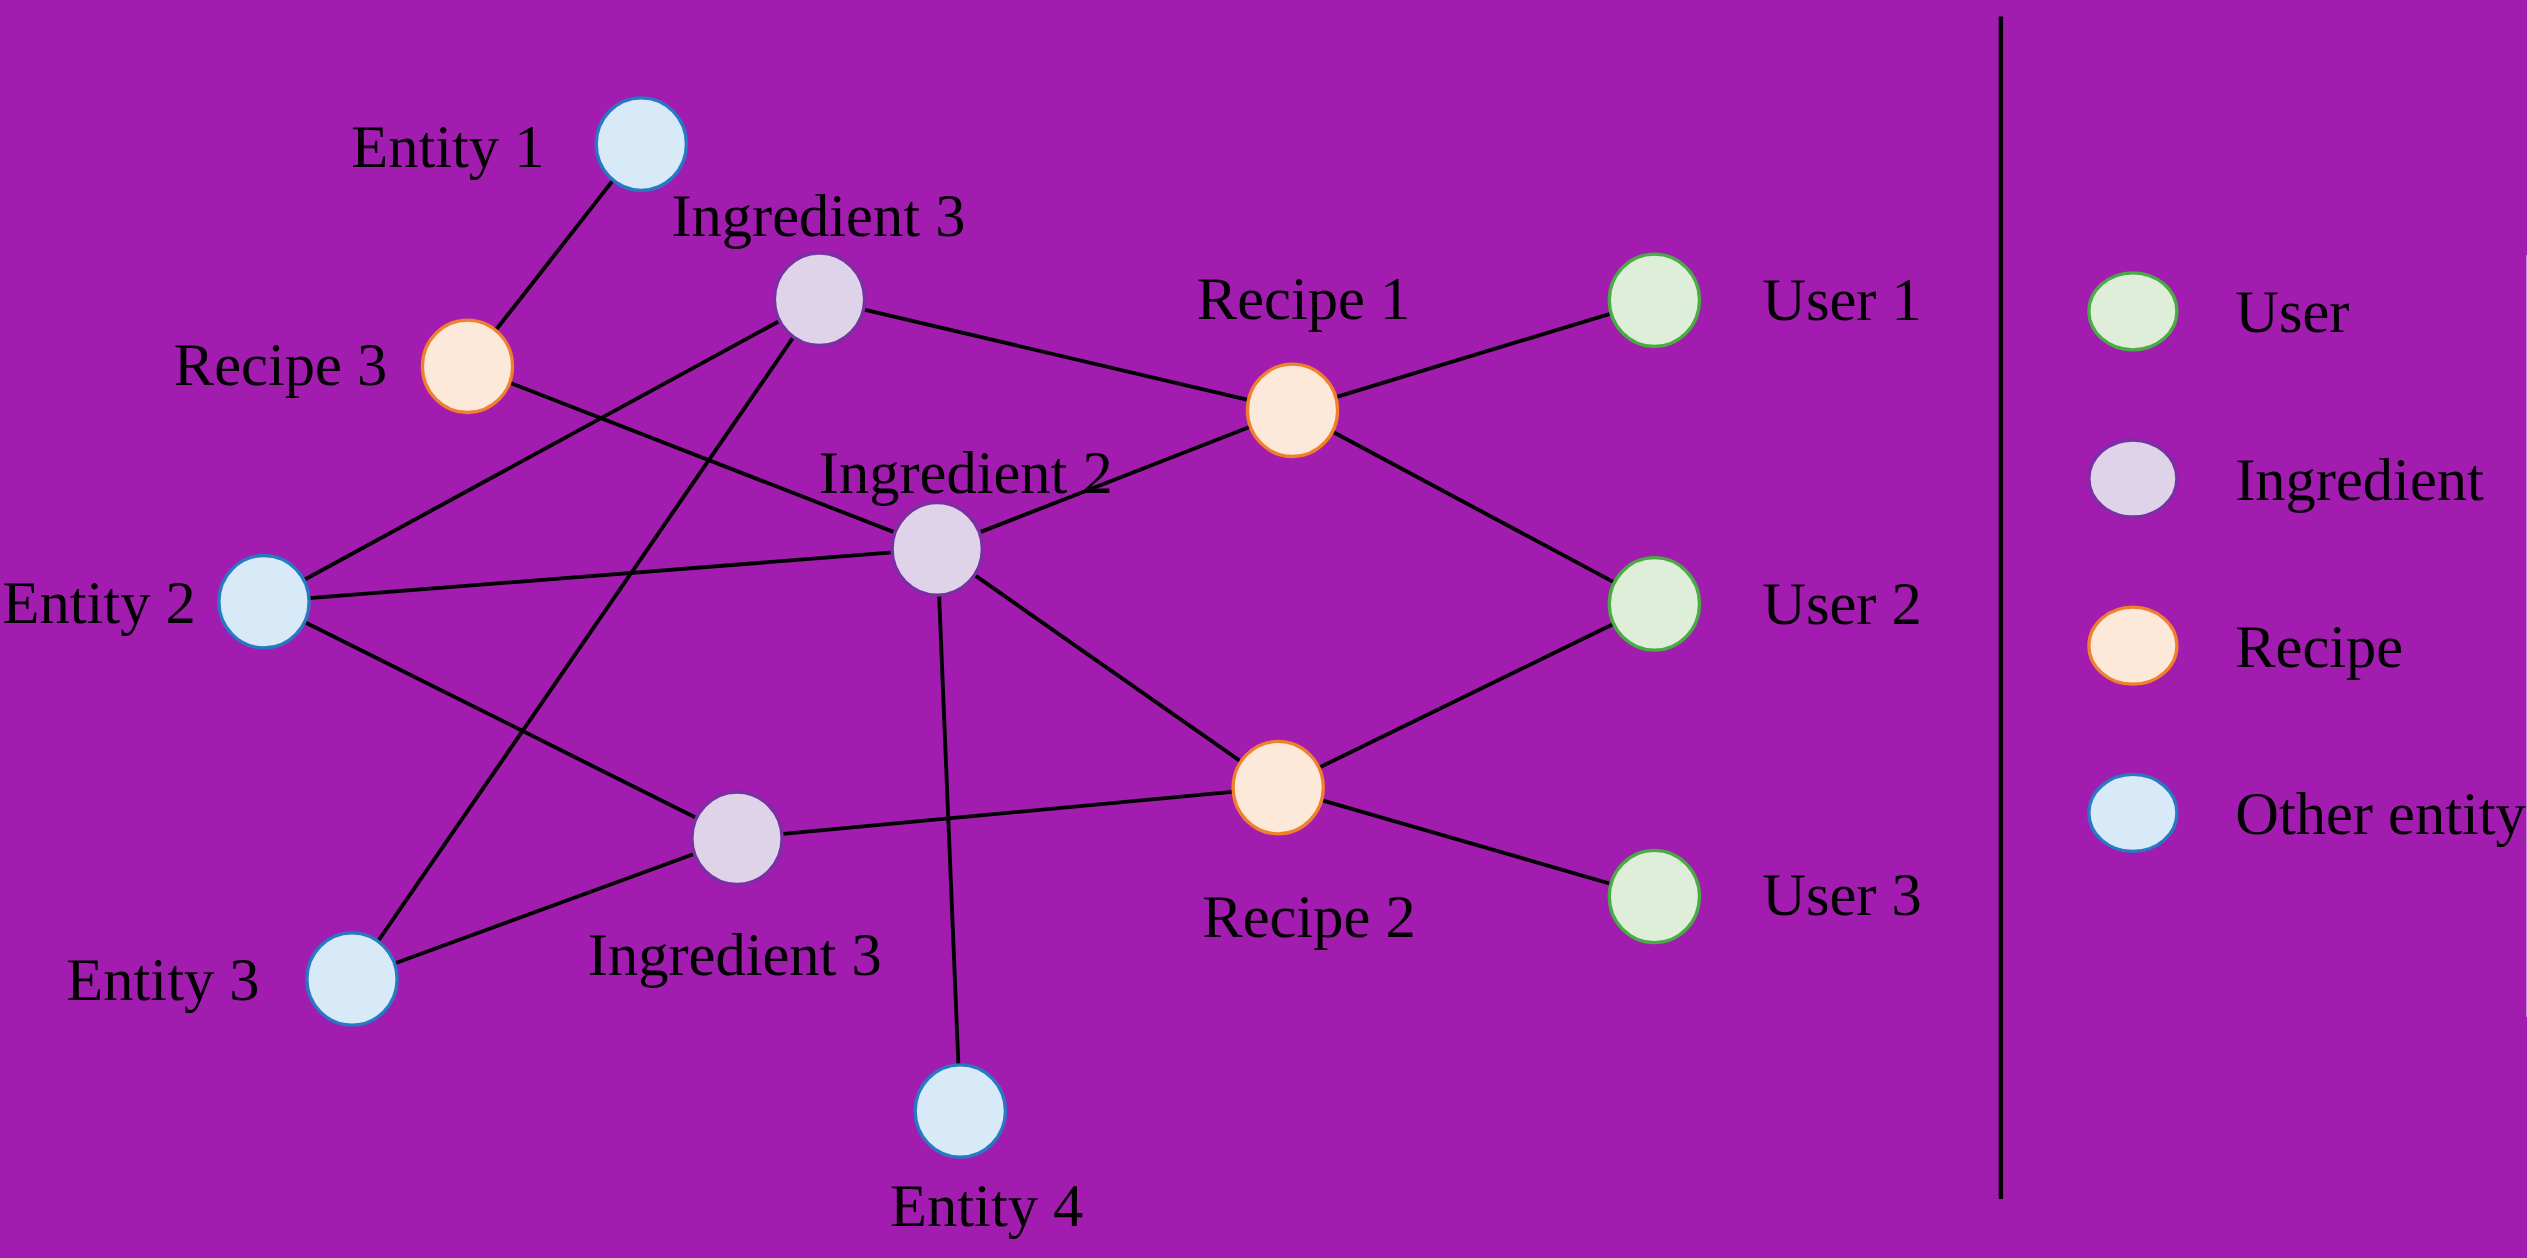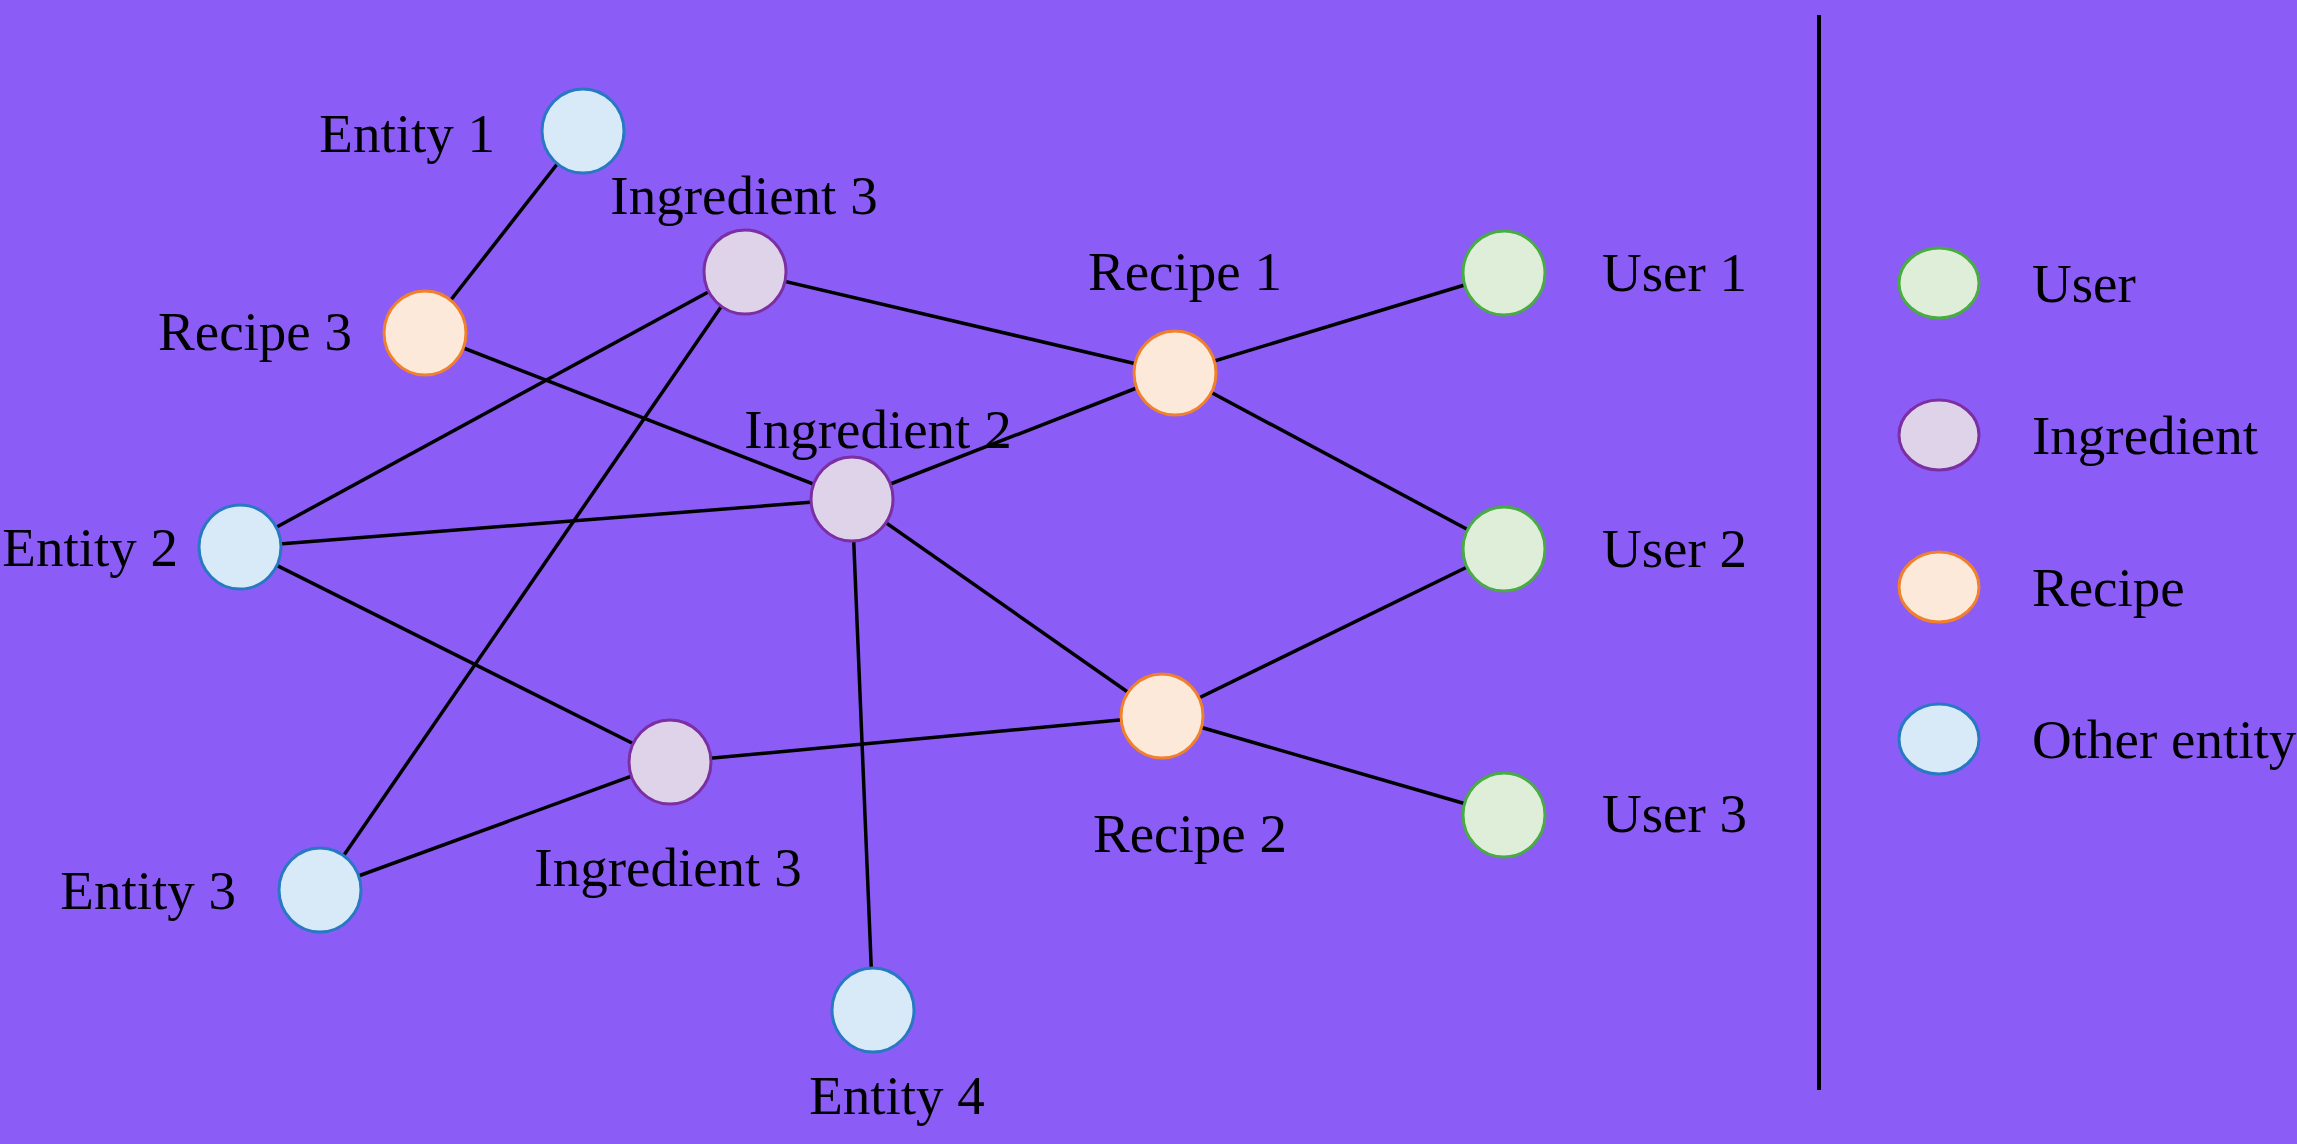--- a/index.html
+++ b/index.html
@@ -4,21 +4,21 @@
 <style>
   html, body {
     margin: 0;
     padding: 0;
     background: #ffffff;
   }
   #stage {
     width: 2297px;
     height: 1144px;
     position: relative;
-    background: #8b5cf6;
+    background: #a21caf;
     overflow: hidden;
   }
   svg text {
     font-family: "Liberation Serif", "DejaVu Serif", serif;
     fill: #000000;
   }
 </style>
 </head>
 <body>
 

